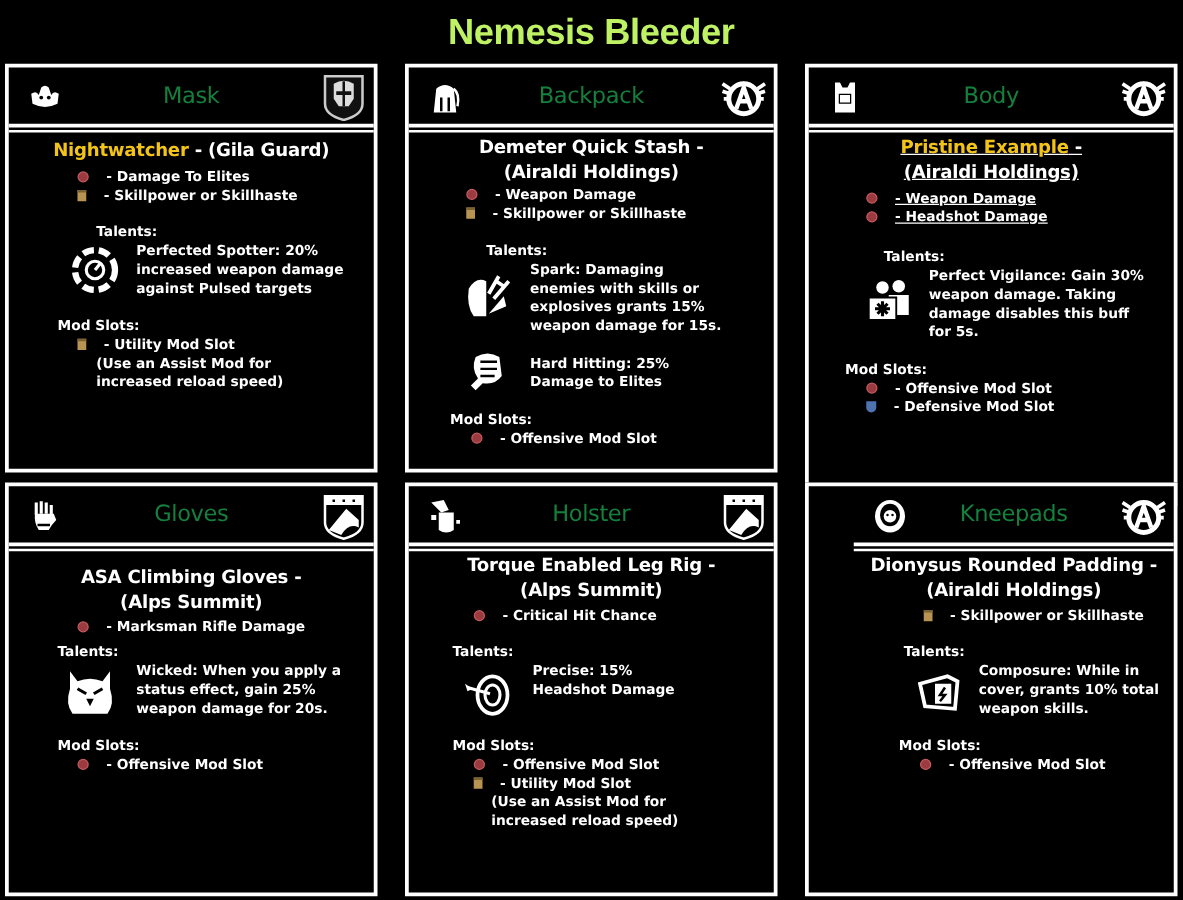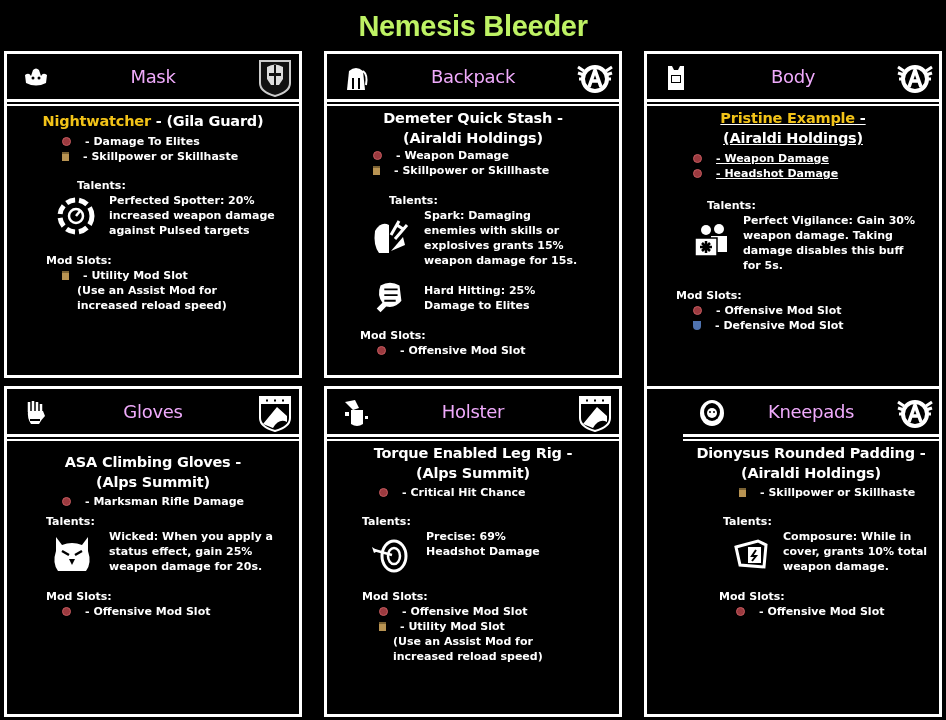--- a/index.html
+++ b/index.html
@@ -16,21 +16,21 @@
   }
   .panel-header {
     position: relative; height: 48px;
     border-bottom: 3px solid #fff;
   }
   .panel-header::after {
     content: ""; position: absolute; left: 0; right: 0; bottom: -7px; height: 2px; background: #fff;
   }
   .slot-title {
     position: absolute; left: 0; right: 0; top: 12px; text-align: center;
-    font-family: "DejaVu Sans", sans-serif; font-size: 18px; color: #f0abfc; letter-spacing: -0.3px;
+    font-family: "DejaVu Sans", sans-serif; font-size: 18px; color: #15803d; letter-spacing: -0.3px;
   }
   .slot-icon { position: absolute; left: 14px; top: 9px; width: 30px; height: 30px; }
   .brand-icon { position: absolute; right: 6px; top: 5px; width: 36px; height: 38px; }
   .panel-body { position: relative; padding-top: 9px; font-size: 11px; font-weight: bold; line-height: 15px; }
   .item-name { text-align: center; font-size: 14.5px; line-height: 20px; font-weight: bold; letter-spacing: -0.2px; }
   .item-name .gold { color: #f2c318; }
   .attr { display: flex; align-items: center; gap: 14px; }
   .dot { display: inline-block; width: 9px; height: 9px; border-radius: 50%; background: #9b3a3f; border: 1px solid #c45a5f; }
   .util { display: inline-block; width: 7px; height: 9px; background: #b89352; border-top: 2px solid #7b6233; }
   .def { display: inline-block; width: 8px; height: 9px; background: #4f73b0; border-radius: 0 0 4px 4px; }
@@ -290,21 +290,21 @@
         </div>
     </div>
     <div class="section-label abs" style="left:35px; top:77px;">Talents:</div>
     <svg class="talent-icon abs" style="left:43px; top:97px;" viewBox="0 0 44 44">
         <ellipse cx="24" cy="22" rx="12" ry="15" fill="none" stroke="#fff" stroke-width="3"></ellipse>
         <ellipse cx="24" cy="22" rx="6" ry="8" fill="none" stroke="#fff" stroke-width="2.5"></ellipse>
         <path d="M4 16 L22 21" stroke="#fff" stroke-width="2.5"></path>
         <path d="M2 13 L8 17 L4 19 Z" fill="#fff"></path>
       </svg>
     <div class="talent-text abs" style="left:99px; top:92px;">
-      <div>Precise: 69%</div>
+      <div>Precise: 15%</div>
         <div>Headshot Damage</div>
     </div>
     <div class="section-label abs" style="left:35px; top:152px;">Mod Slots:</div>
     <div class="abs" style="left:52px; top:167px;">
       <div class="attr">
           <span class="dot"></span>
           <span>- Offensive Mod Slot</span>
         </div>
       <div class="attr">
           <span class="util"></span>
@@ -347,21 +347,21 @@
     </div>
     <div class="section-label abs" style="left:40px; top:77px;">Talents:</div>
     <svg class="talent-icon abs" style="left:47px; top:96px; width:42px; height:42px;" viewBox="0 0 42 42">
         <path d="M6 14 L28 8 L36 12 L34 34 L10 32 Z" fill="#000" stroke="#fff" stroke-width="3"></path>
         <rect x="18" y="14" width="13" height="16" fill="#fff"></rect>
         <path d="M26 17 L22 23 H26 L22 28" stroke="#000" stroke-width="2" fill="none"></path>
       </svg>
     <div class="talent-text abs" style="left:100px; top:92px;">
       <div>Composure: While in</div>
         <div>cover, grants 10% total</div>
-        <div>weapon damage.</div>
+        <div>weapon skills.</div>
     </div>
     <div class="section-label abs" style="left:36px; top:152px;">Mod Slots:</div>
     <div class="abs" style="left:53px; top:167px;">
       <div class="attr">
           <span class="dot"></span>
           <span>- Offensive Mod Slot</span>
         </div>
     </div>
   </div>
 </div>

